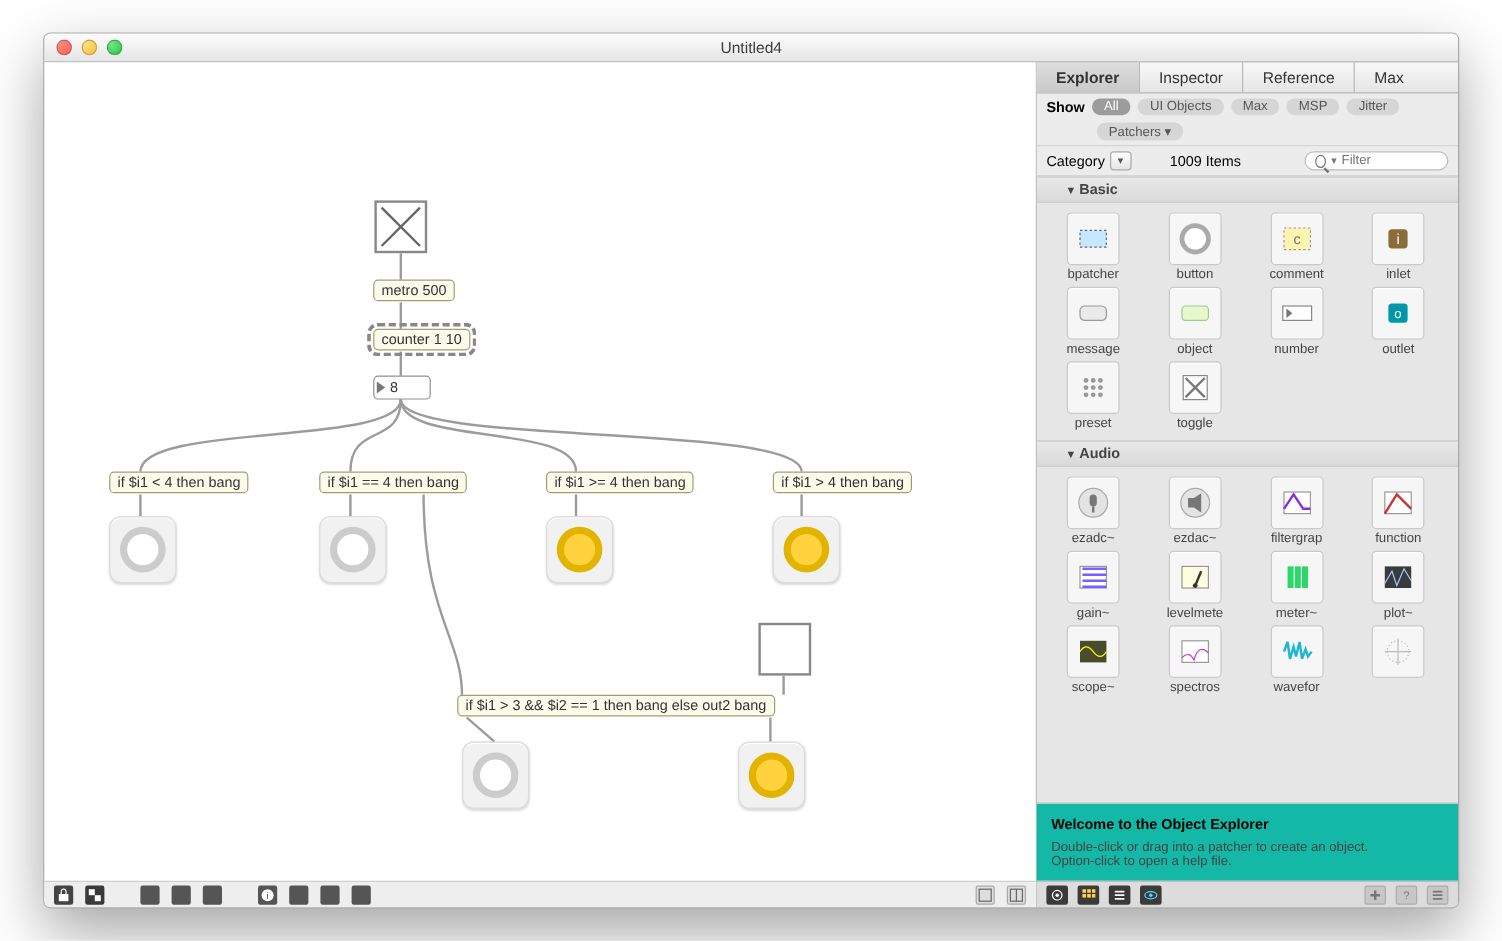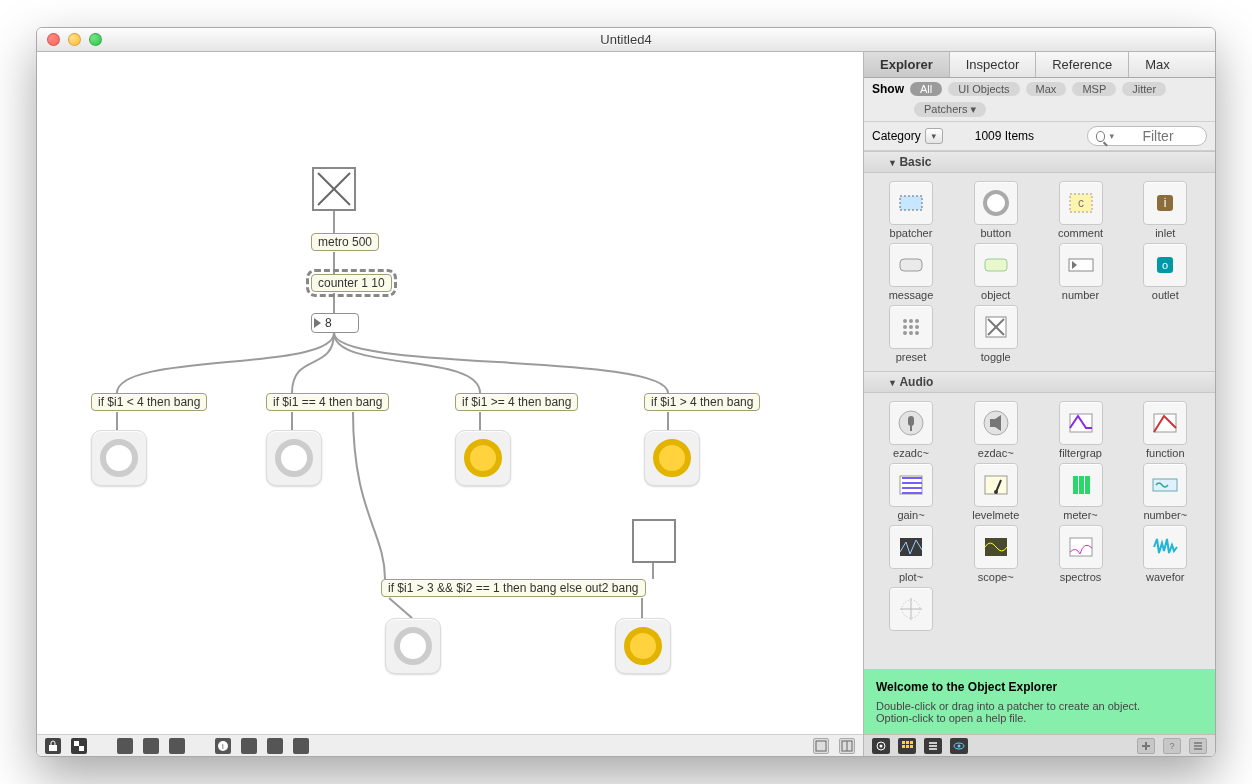--- a/index.html
+++ b/index.html
@@ -79,31 +79,31 @@
   .filterrow { padding:4px 8px; display:flex; align-items:center; gap:6px; flex-wrap:wrap; border-bottom:1px solid #cfcfcf; background:#ececec;}
   .filterrow .lbl { font-weight:bold; }
   .pill { background:#d6d6d6; border-radius:10px; padding:1px 10px; color:#555; font-size:11px;}
   .pill.active { background:#9b9b9b; color:#fff;}
   .pill.drop::after{content:" ▾";}
   .catrow { display:flex; align-items:center; gap:4px; padding:4px 8px; border-bottom:1px solid #cfcfcf; background:#ececec;}
   .catrow .dd{ width:18px;height:16px;border:1px solid #aaa;border-radius:3px; background:linear-gradient(#fff,#e4e4e4); display:flex;align-items:center;justify-content:center;}
   .catrow .dd::after{content:"▾"; font-size:9px; color:#555;}
   .catrow .count{ flex:1; text-align:left;margin-left:28px; }
   .search { display:flex; align-items:center; gap:4px; background:#fff; border:1px solid #bcbcbc; border-radius:11px; padding:1px 8px; width:120px;}
-  .search input{ border:none; outline:none; font-size:14px; width:80px; color:#777;text-align:center;}
+  .search input{ border:none; outline:none; font-size:11px; width:80px; color:#777;}
   .search .mag{width:11px;height:11px;border:1.5px solid #777;border-radius:50%;position:relative;}
   .search .mag::after{content:"";position:absolute;right:-4px;bottom:-4px;width:5px;height:1.6px;background:#777;transform:rotate(45deg);}
   .section-h{background:linear-gradient(#e9e9e9,#d9d9d9);border-top:1px solid #c7c7c7;border-bottom:1px solid #c7c7c7;padding:3px 24px;font-weight:bold;color:#444;}
   .section-h::before{content:"▼ "; font-size:9px;}
   .palette{display:grid;grid-template-columns:repeat(4, 1fr); gap:4px 0; padding:8px 6px;}
   .pitem{display:flex;flex-direction:column;align-items:center;gap:2px; width:82px;}
   .pico{width:44px;height:44px;border:1px solid #c9c9c9;border-radius:4px;background:#f6f6f6;display:flex;align-items:center;justify-content:center; box-shadow:0 1px 0 #fff inset;}
   .plabel{font-size:11px;color:#444;}
   .side-scroll{flex:1; overflow:auto;}
-  .welcome{padding:10px 12px;border-top:1px solid #c7c7c7;background:#86efac;}
+  .welcome{padding:10px 12px;border-top:1px solid #c7c7c7;background:#14b8a6;}
   .welcome h4{font-size:12px;margin-bottom:6px;}
   .welcome p{font-size:11px;color:#444;}
   .side-bottom{height:22px;background:#dcdcdc;border-top:1px solid #bdbdbd;display:flex;align-items:center;gap:8px;padding:0 8px;}
   .sb{width:18px;height:16px;border-radius:2px;background:#3a3a3a;display:flex;align-items:center;justify-content:center;}
   .sb.light{background:#c7c7c7;border:1px solid #aaa;}
   .sb svg{width:12px;height:12px;}
 </style>
 </head>
 <body>
 
@@ -435,29 +435,20 @@
                   <rect x="7" y="6" width="5" height="18" fill="#2bd66a"></rect>
                   <rect x="13" y="6" width="5" height="18" fill="#2bd66a"></rect>
                   <rect x="19" y="6" width="5" height="18" fill="#2bd66a"></rect>
                 </svg>
               </div>
               <div class="plabel">meter~</div>
             </div>
           <div class="pitem">
               <div class="pico">
                 <svg width="30" height="30">
-                  <rect x="3" y="9" width="24" height="12" fill="#dff1ff" stroke="#6aa"></rect>
-                  <path d="M6 15 q3 -4 6 0 t6 0" stroke="#3a8" fill="none" stroke-width="1.5"></path>
-                </svg>
-              </div>
-              <div class="plabel">number~</div>
-            </div>
-          <div class="pitem">
-              <div class="pico">
-                <svg width="30" height="30">
                   <rect x="4" y="6" width="22" height="18" fill="#3a3a3a"></rect>
                   <polyline points="4,20 10,10 14,22 20,8 26,18" stroke="#9cf" fill="none"></polyline>
                 </svg>
               </div>
               <div class="plabel">plot~</div>
             </div>
           <div class="pitem">
               <div class="pico">
                 <svg width="30" height="30">
                   <rect x="4" y="6" width="22" height="18" fill="#4a4a2f"></rect>

